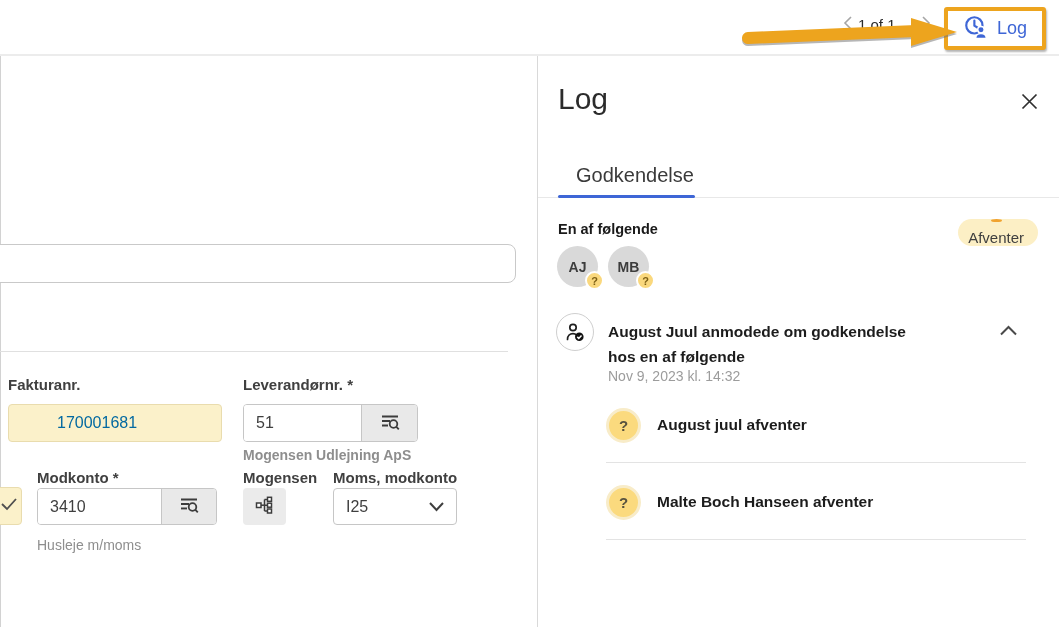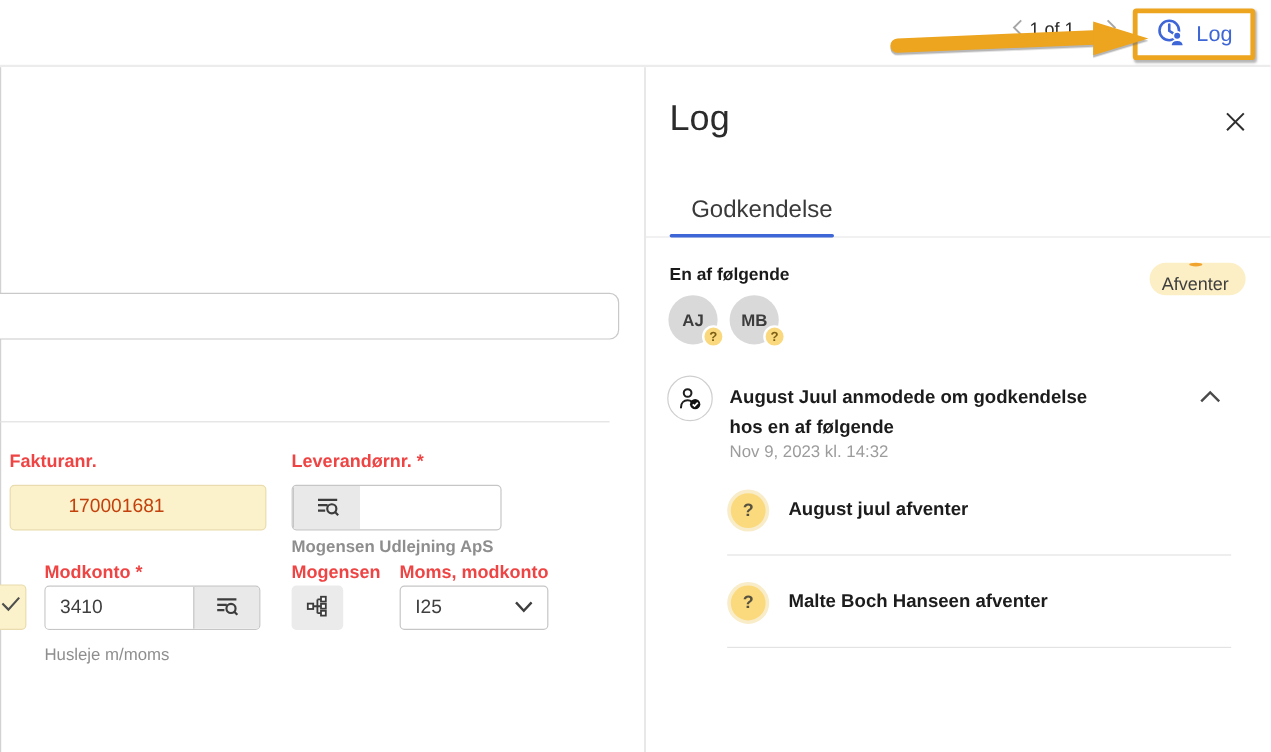--- a/index.html
+++ b/index.html
@@ -20,25 +20,25 @@
   .log-btn .lbl { font-size:18px; color:var(--accent_blue); font-family:"Liberation Sans",sans-serif; }
   .annotation-arrow { position:absolute; left:732px; top:4px; z-index:6; pointer-events:none;
     filter:drop-shadow(0 2.5px 0 rgba(110,110,110,.5)); }
 
   
   .left-pane { position:absolute; left:0; top:56px; width:537px; height:571px; background:#fff; }
   .left-edge { position:absolute; left:0; top:0; width:1px; height:100%; background:#d2d2d2; }
   .doc-input { position:absolute; left:-14px; top:188px; width:530px; height:39px;
     border:1px solid #c9c9c9; border-radius:8px; background:#fff; font-size:16px; padding:0 14px; }
   .divider-h { position:absolute; left:0; top:295px; width:508px; height:1px; background:#e0e0e0; }
-  .f-label { position:absolute; font-size:15px; font-weight:bold; color:#ef4444; white-space:nowrap; }
+  .f-label { position:absolute; font-size:15px; font-weight:bold; color:#404040; white-space:nowrap; }
   .helper { position:absolute; font-size:14px; color:#8e8e8e; white-space:nowrap; }
   .input { border:1px solid #c6c6c6; border-radius:4px; font-size:16px; color:#3f3f3f;
     padding:0 12px; background:#fff; font-family:"Liberation Sans",sans-serif; }
-  .input.yellow { background:var(--highlight_field_bg); border-color:#e9dcae; color:#c2410c;padding-left:48px; }
+  .input.yellow { background:var(--highlight_field_bg); border-color:#e9dcae; color:#0369a1;padding-left:48px; }
   .fakturanr-input { position:absolute; left:8px; top:348px; width:214px; height:38px; }
   .input-group { position:absolute; display:flex; border:1px solid #c6c6c6; border-radius:4px; overflow:hidden; background:#fff; }
   .input-group input { border:none; outline:none; font-size:16px; color:#3f3f3f; padding:0 12px; min-width:0; }
   .lookup-btn { border:none; border-left:1px solid #c6c6c6; background:#e9e9e9; cursor:pointer;
     display:flex; align-items:center; justify-content:center; }
   .grp-lev { left:243px; top:348px; width:175px; height:38px; }
   .grp-lev input { width:118px; }
   .grp-lev .lookup-btn { width:56px; }
   .grp-mod { left:37px; top:432px; width:180px; height:37px; }
   .grp-mod input { width:124px; }
@@ -129,20 +129,21 @@
     <div class="left-edge"></div>
 
     <input class="doc-input" style="">
     <div class="divider-h"></div>
 
     <label class="f-label" style="left:8px; top:320px;">Fakturanr.</label>
     <input class="input yellow fakturanr-input" value="170001681" style="">
 
     <label class="f-label" style="left:243px; top:320px;">Leverandørnr. *</label>
     <div class="input-group grp-lev">
+      <input value="51" style="">
       <button class="lookup-btn">
         <span>
           <svg width="22" height="22" viewBox="0 0 22 22" fill="none" stroke="#3c3c3c" stroke-width="1.8">
             <path d="M3 5.5h16"></path>
               <path d="M3 10h8"></path>
               <path d="M3 14.5h6"></path>
             <circle cx="14.5" cy="13" r="3.8"></circle>
               <path d="M17.2 15.7l2.6 2.6"></path>
           </svg>
         </span>

